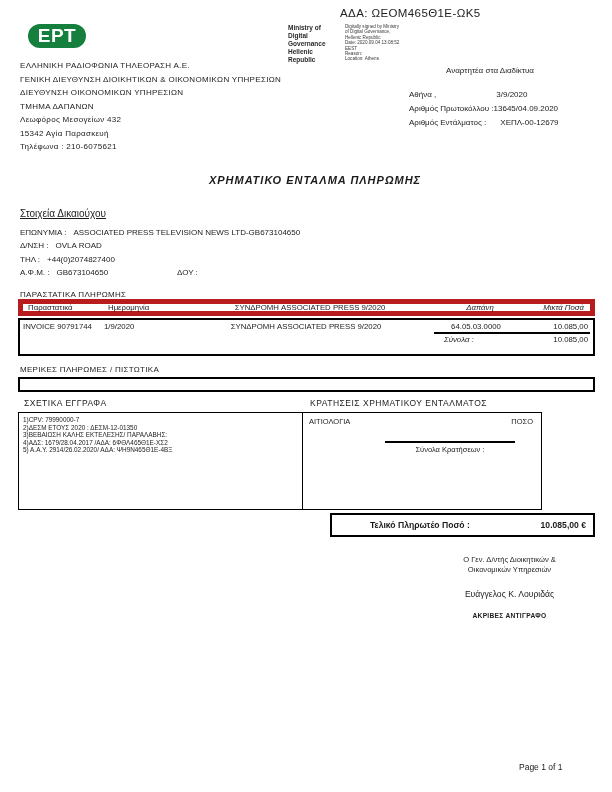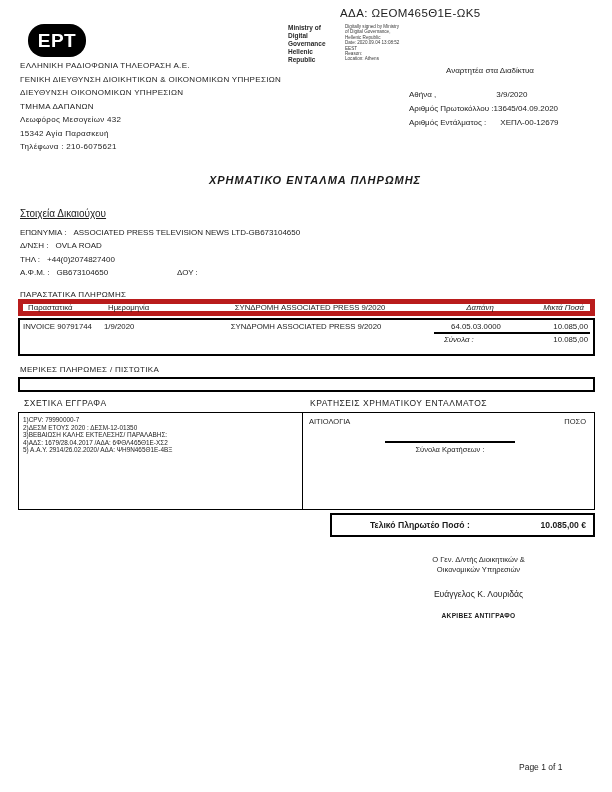--- a/index.html
+++ b/index.html
@@ -2,21 +2,21 @@
 <html><head>
 <meta charset="utf-8">
 <style>
   * { box-sizing: border-box; margin: 0; padding: 0; }
   html, body { background: #ffffff; }
   body { font-family: "Liberation Sans", sans-serif; color: #1b1b1b; }
   .page { position: relative; width: 612px; height: 792px; background: #fff; overflow: hidden; }
 
   .ada { position: absolute; left: 340px; top: 7px; font-size: 11.5px; letter-spacing: 0.4px; color: #222; }
 
-  .logo { position: absolute; left: 28px; top: 24px; width: 58px; height: 33px; background: #000000;
+  .logo { position: absolute; left: 28px; top: 24px; width: 58px; height: 24px; background: #15803d;
           border-radius: 16px; display: flex; align-items: center; justify-content: center; }
   .logo span { color: #fff; font-weight: bold; font-size: 19px; letter-spacing: 0.5px; }
 
   .stamp { position: absolute; left: 288px; top: 24px; display: flex; gap: 5px; }
   .stamp-left { font-size: 6.5px; font-weight: bold; line-height: 8px; color: #2a2a2a; width: 52px; }
   .stamp-right { font-size: 4.6px; line-height: 5.4px; color: #3a3a3a; width: 62px; }
 
   .sender { position: absolute; left: 20px; top: 59px; font-size: 8px; line-height: 13.5px; letter-spacing: 0.3px; }
 
   .posting { position: absolute; left: 400px; top: 66px; width: 180px; text-align: center; font-size: 8px; }
@@ -56,31 +56,31 @@
   .totals-row .t-label { font-style: italic; }
 
   .partial-head { position: absolute; left: 20px; top: 365px; font-size: 8px; letter-spacing: 0.3px; }
   .partial-box { position: absolute; left: 18px; top: 377px; width: 577px; height: 15px; border: 2px solid #000; }
 
   .rel-head { position: absolute; left: 24px; top: 398px; font-size: 8.5px; letter-spacing: 0.5px; }
   .ded-head { position: absolute; left: 310px; top: 398px; font-size: 8.5px; letter-spacing: 0.5px; }
 
   .rel-box { position: absolute; left: 18px; top: 412px; width: 284px; height: 98px; border: 1px solid #000;
              border-right: none; padding: 3px 2px 0 4px; font-size: 6.4px; line-height: 7.6px; }
-  .ded-box { position: absolute; left: 302px; top: 412px; width: 293px; height: 98px; border: 1px solid #000; }
+  .ded-box { position: absolute; left: 302px; top: 412px; width: 240px; height: 98px; border: 1px solid #000; }
   .ded-box .aitio { position: absolute; left: 6px; top: 4px; font-size: 7.5px; }
   .ded-box .poso { position: absolute; right: 8px; top: 4px; font-size: 7.5px; padding-left: 24px; }
   .ded-totals { position: absolute; left: 82px; top: 28px; width: 130px; border-top: 2px solid #000;
                 text-align: center; font-size: 7.5px; padding-top: 2px; }
 
   .final-box { position: absolute; left: 330px; top: 513px; width: 265px; height: 24px; border: 2px solid #000;
                display: flex; align-items: center; justify-content: space-between;
                padding: 0 7px 0 38px; font-size: 8.6px; font-weight: bold; }
 
-  .sig { position: absolute; left: 376px; top: 555px; width: 205px; text-align: center; }
+  .sig { position: absolute; left: 407px; top: 555px; width: 205px; text-align: center; }
   .sig .t1 { font-size: 7.6px; line-height: 10px; }
   .sig .name { font-size: 8.6px; margin-top: 14px; }
   .sig .cert { font-size: 6.6px; font-weight: bold; margin-top: 13px; letter-spacing: 0.3px; }
 
   .page-num { position: absolute; left: 519px; top: 762px; font-size: 8.5px; }
 </style>
 </head>
 <body>
 
 <div class="page">

